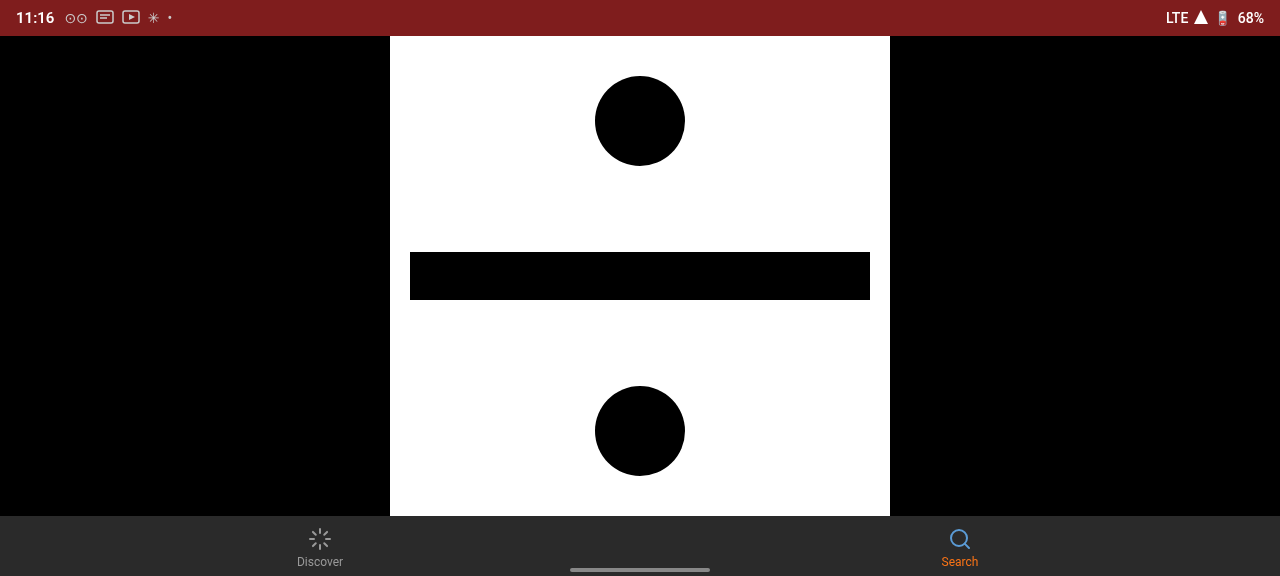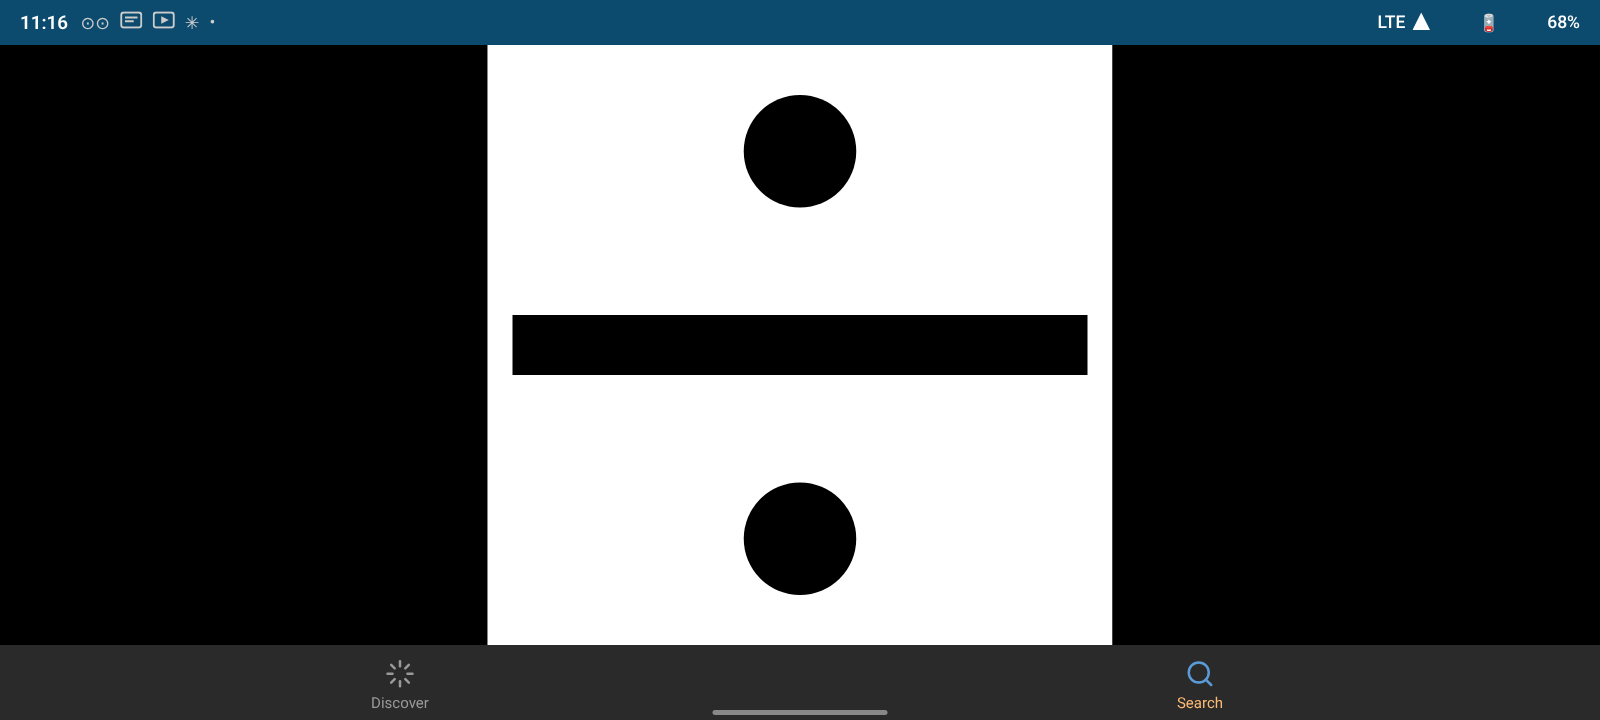--- a/index.html
+++ b/index.html
@@ -18,21 +18,21 @@
       flex-direction: column;
     }
 
     
     .status-bar {
       position: absolute;
       top: 0;
       left: 0;
       right: 0;
       height: 36px;
-      background: #0c4a6e;
+      background: #7f1d1d;
       display: flex;
       align-items: center;
       justify-content: space-between;
       padding: 0 16px;
       z-index: 10;
     }
 
     .status-bar-left {
       display: flex;
       align-items: center;
@@ -59,21 +59,20 @@
     .status-bar-right {
       display: flex;
       align-items: center;
       gap: 6px;
     }
 
     .status-right-text {
       color: white;
       font-size: 14px;
       font-weight: 500;
-      margin-left: 32px;
     }
 
     
     .main-content {
       position: absolute;
       top: 36px;
       left: 0;
       right: 0;
       bottom: 60px;
       display: flex;
@@ -133,21 +132,21 @@
       cursor: pointer;
       padding: 8px 0 4px;
     }
 
     .nav-label {
       font-size: 12px;
       color: #999;
     }
 
     .nav-label.active {
-      color: #fdba74;
+      color: #f97316;
     }
 
     
     .home-indicator {
       position: absolute;
       bottom: 4px;
       left: 50%;
       transform: translateX(-50%);
       width: 140px;
       height: 4px;

